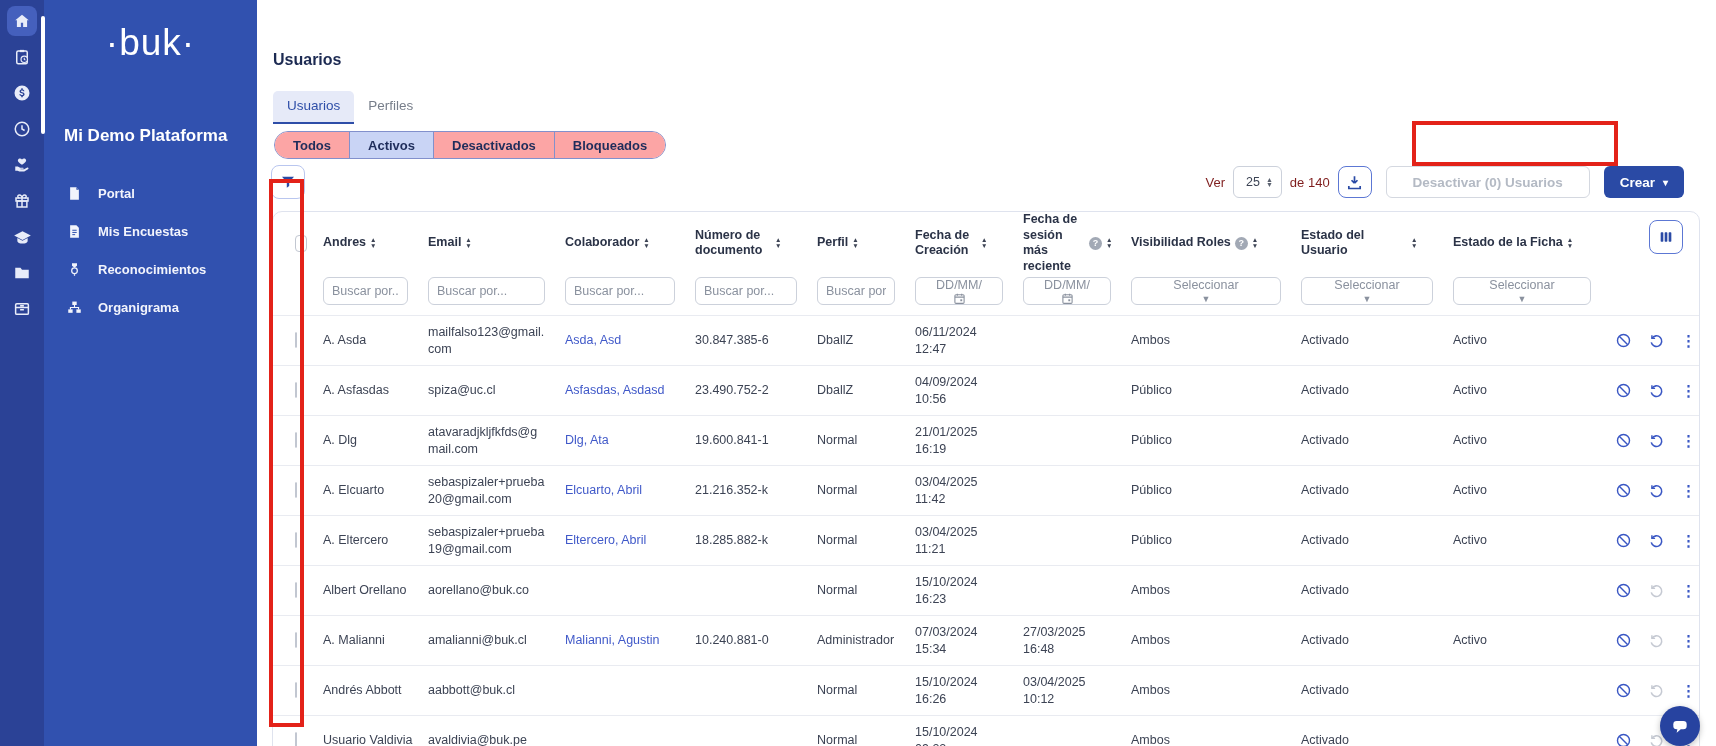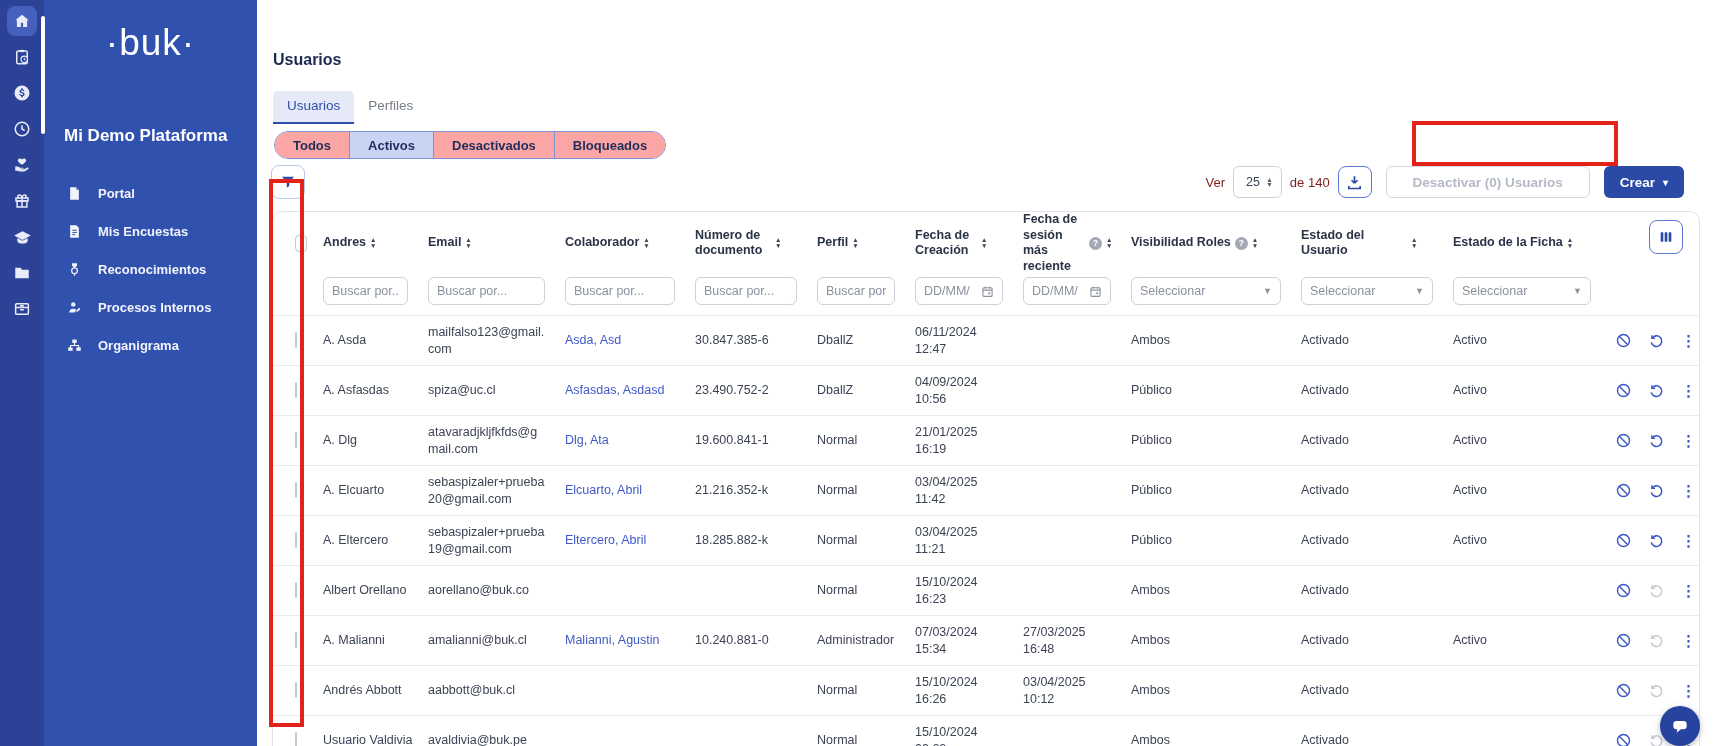--- a/index.html
+++ b/index.html
@@ -47,21 +47,21 @@
   .thead { height:55px; }
   .th { font-size:12.5px; font-weight:700; color:#2b3347; padding:0 4px 0 12px; display:flex; align-items:center; gap:4px; line-height:1.25; }
   .th .lbl { max-width:calc(100% - 30px); }
   .sort { display:inline-flex; flex-direction:column; font-size:6.5px; line-height:6px; color:#3c4354; cursor:pointer; }
   .help { width:13px; height:13px; border-radius:50%; background:#a2a9b5; color:#fff; font-size:9px; font-weight:700; display:inline-flex; align-items:center; justify-content:center; flex:0 0 13px; }
   .cols-btn { position:absolute; right:16px; top:8px; width:34px; height:34px; border:1px solid #5c77d4; border-radius:8px; background:#fff; color:#2a4aa5; display:flex; align-items:center; justify-content:center; cursor:pointer; }
   .frow { height:48px; }
   .fcell { padding:0 8px 0 12px; }
   .fcell input { width:100%; height:28px; border:1px solid #ccd1db; border-radius:6px; padding:0 8px; font-size:12.5px; font-family:"Liberation Sans",sans-serif; color:#3c4354; background:#fff; }
   .fcell input::placeholder { color:#8a919e; }
-  .datebox, .selbox { height:28px; border:1px solid #ccd1db; border-radius:6px; background:#fff; display:flex; align-items:center; justify-content:space-between; padding:0 8px; color:#8a919e; font-size:12.5px; cursor:pointer; }
+  .datebox, .selbox { height:28px; border:1px solid #ccd1db; border-radius:6px; background:#fff; display:flex; align-items:center; justify-content:space-between; padding:0 8px; color:#8a919e; font-size:12.5px; cursor:pointer;flex-direction:column; }
   .trow { height:50px; border-top:1px solid #e9ebf1; }
   .td { padding:0 6px 0 12px; font-size:12.5px; color:#3c4354; line-height:1.3; word-break:break-all; }
   .td.nowrap { word-break:normal; white-space:nowrap; overflow:hidden; }
   .td a { color:#4059c9; text-decoration:none; word-break:normal; }
   .checkbox { width:17px; height:17px; border:1.5px solid #c2c7d1; border-radius:4px; background:#fff; margin-left:10px; cursor:pointer; }
   .actions { display:flex; align-items:center; gap:16px; padding-left:16px; }
   .act { color:#3a57c4; display:flex; align-items:center; cursor:pointer; }
   .act.kebab { font-size:15px; font-weight:700; letter-spacing:0; }
   .act.disabled { color:#c5c9d2; cursor:default; }
 
@@ -182,29 +182,20 @@
             <path d="M8 2h8v4l-4 3-4-3z"></path>
             <circle cx="12" cy="14" r="4.5" fill="none" stroke="currentColor" stroke-width="2"></circle>
             <path d="M12 19.5v2.5" stroke="currentColor" stroke-width="2"></path>
           </svg>
         </span>
       <span>Reconocimientos</span>
     </div>
     <div class="nav-item">
       <span class="ic">
           <svg width="15" height="15" viewBox="0 0 24 24" fill="currentColor">
-            <circle cx="10" cy="7" r="3.5"></circle>
-            <path d="M3.5 20c0-3.6 2.9-6 6.5-6 2 0 3.8.7 5 2l-3 4zM15.5 16.5l4-4 2 2-4 4-2.5.5z"></path>
-          </svg>
-        </span>
-      <span>Procesos Internos</span>
-    </div>
-    <div class="nav-item">
-      <span class="ic">
-          <svg width="15" height="15" viewBox="0 0 24 24" fill="currentColor">
             <rect x="8.5" y="2.5" width="7" height="5.5"></rect>
             <rect x="2" y="15" width="7" height="5.5"></rect>
             <rect x="15" y="15" width="7" height="5.5"></rect>
             <path d="M12 8v4M5.5 15v-3h13v3" fill="none" stroke="currentColor" stroke-width="1.8"></path>
           </svg>
         </span>
       <span>Organigrama</span>
     </div>
   </nav>
 </aside>

